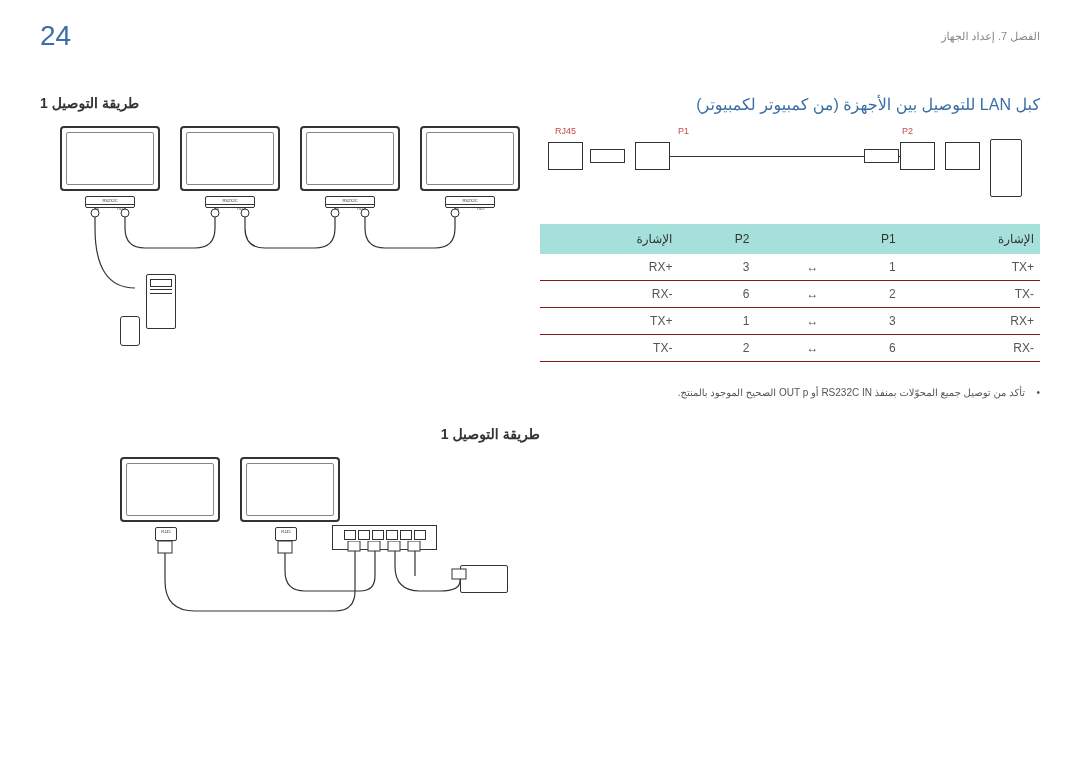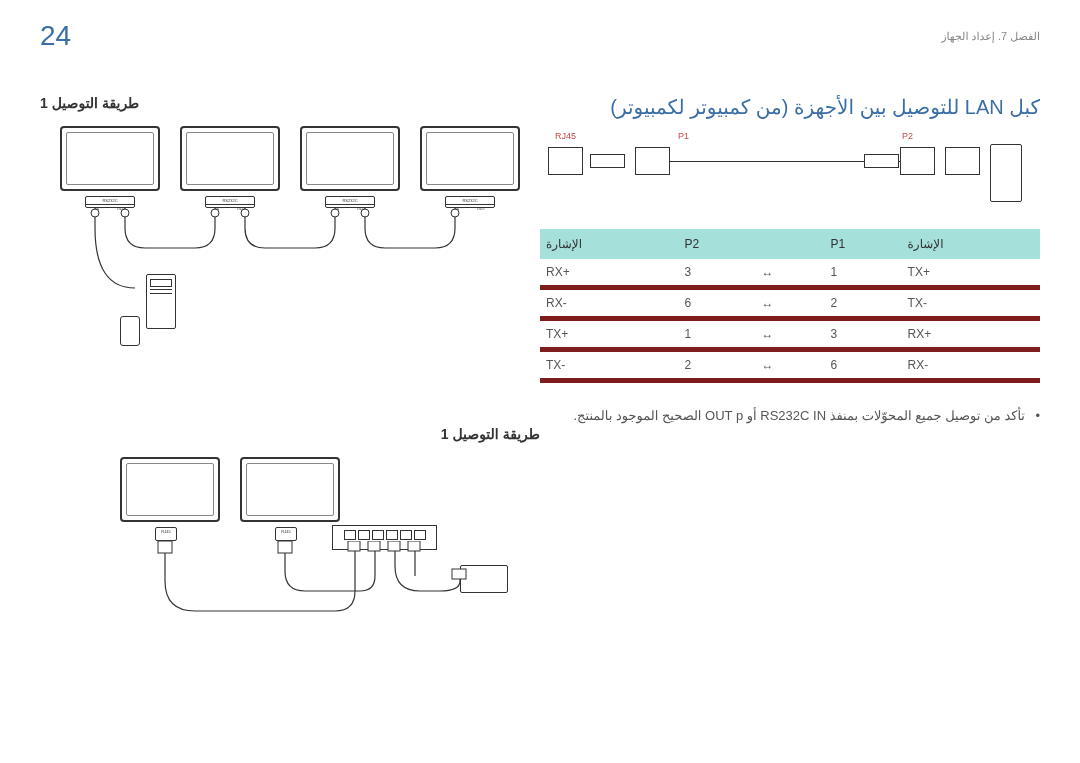--- a/index.html
+++ b/index.html
@@ -1,28 +1,28 @@
 <!DOCTYPE html>
 <html dir="rtl"><head>
 <meta charset="utf-8">
 <style>
 * { box-sizing: border-box; margin: 0; padding: 0; }
 body { font-family: Arial, sans-serif; background: #fff; width: 1080px; height: 763px; position: relative; color: #333; }
 .page-number { position: absolute; top: 20px; left: 40px; font-size: 28px; color: #3b6ea5; direction: ltr; }
 .chapter { position: absolute; top: 30px; right: 40px; font-size: 11px; color: #888; }
 .right-col { position: absolute; top: 95px; right: 40px; width: 500px; }
 .left-col { position: absolute; top: 95px; left: 40px; width: 500px; }
-.heading-blue { color: #3b6ea5; font-size: 20px; margin-bottom: 10px; font-weight: normal; }
+.heading-blue { color: #3b6ea5; font-size: 16px; margin-bottom: 10px; font-weight: normal; }
 .heading-black { color: #333; font-size: 14px; margin-bottom: 15px; text-align: left; font-weight: bold; direction: ltr; }
 .cable-diagram { border: 0; padding: 0; margin-bottom: 15px; height: 85px; position: relative; direction: ltr; }
-.pin-table { width: 100%; border-collapse: collapse; direction: ltr; text-align: left; font-size: 12px; margin-bottom: 25px; }
+.pin-table { width: 100%; border-collapse: collapse; direction: ltr; text-align: right; font-size: 12px; margin-bottom: 25px; }
 .pin-table th { background: #a5e0db; padding: 8px 6px; font-weight: normal; color: #333; }
-.pin-table td { padding: 6px; border-bottom: 5px solid #7f1d1d; color: #555; }
+.pin-table td { padding: 6px; border-bottom: 1px solid #7f1d1d; color: #555; }
 .connections-heading { color: #3b6ea5; font-size: 16px; margin-bottom: 8px; }
-.bullet { font-size: 13px; color: #555; padding-right: 15px; position: relative; }
+.bullet { font-size: 10px; color: #555; padding-right: 15px; position: relative; }
 .bullet::before { content: "•"; position: absolute; right: 0; top: 0; }
 .diagram-area { height: 290px; position: relative; direction: ltr; }
 .monitor { position: absolute; width: 100px; height: 65px; border: 2px solid #333; border-radius: 4px; background: #fff; }
 .monitor::after { content: ""; position: absolute; top: 4px; left: 4px; right: 4px; bottom: 4px; border: 1px solid #888; border-radius: 2px; }
 .port-bar { position: absolute; width: 50px; height: 12px; border: 1px solid #333; border-radius: 2px; background: #fff; font-size: 4px; text-align: center; line-height: 7px; }
 .port-bar .sub { display: flex; justify-content: space-around; font-size: 4px; border-top: 1px solid #333; }
 .pc-tower { position: absolute; width: 30px; height: 55px; border: 1.5px solid #333; border-radius: 2px; }
 .pc-tower::before { content: ""; position: absolute; top: 4px; left: 3px; right: 3px; height: 6px; border: 1px solid #333; }
 .pc-tower::after { content: ""; position: absolute; top: 14px; left: 3px; right: 3px; height: 3px; border-top: 1px solid #333; border-bottom: 1px solid #333; }
 .serial-conn { position: absolute; width: 20px; height: 30px; border: 1.5px solid #333; border-radius: 3px; }

